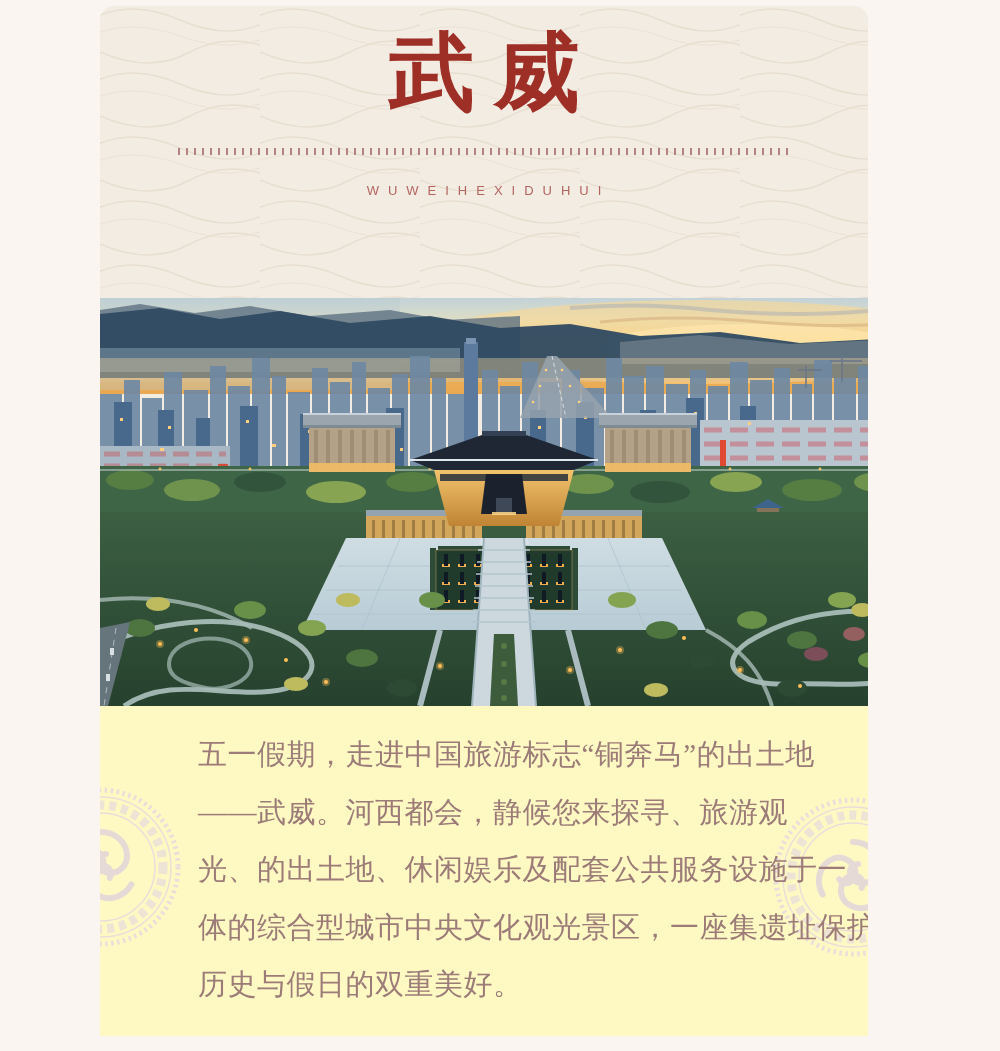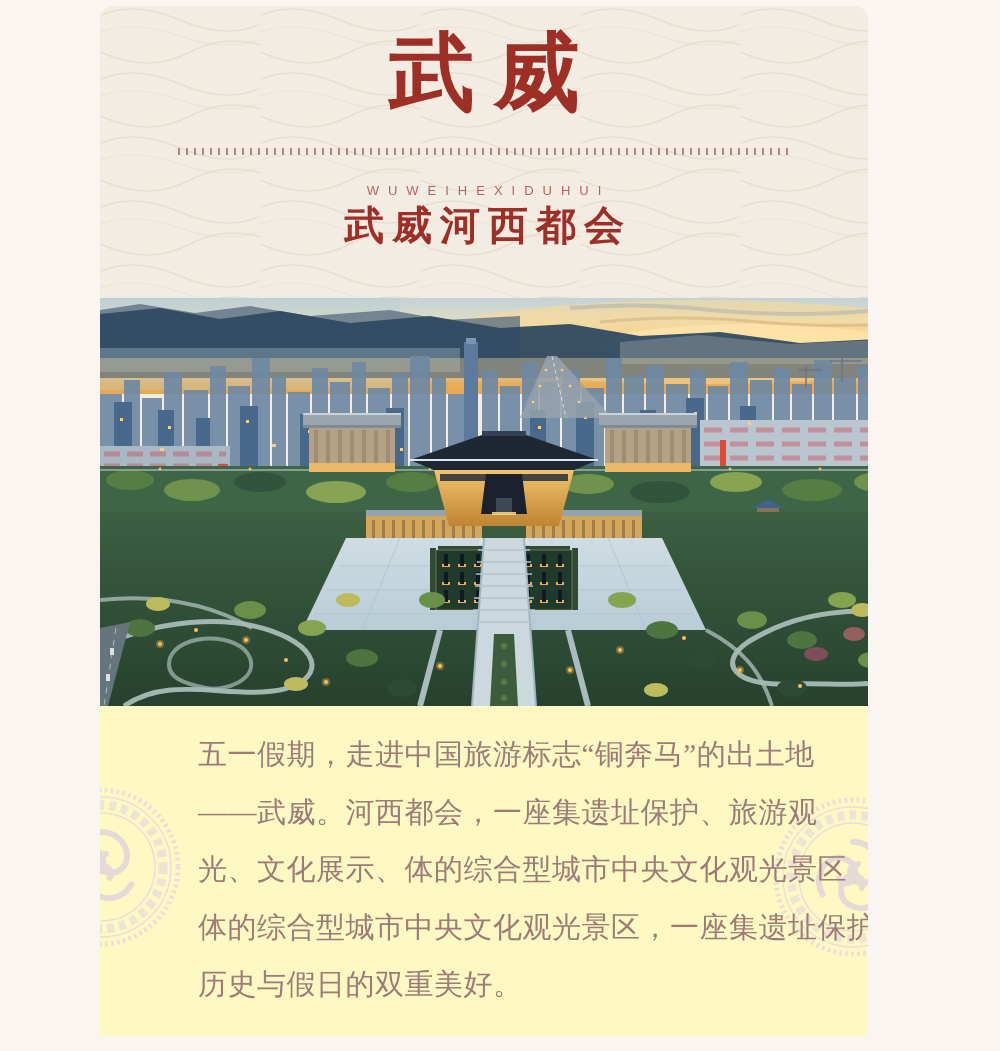--- a/index.html
+++ b/index.html
@@ -48,21 +48,20 @@
               <path d="M-10 30 Q 30 12 80 30 T 170 30" opacity="0.5"></path>
             </g>
           </pattern>
         </defs>
         <rect width="100%" height="100%" fill="url(#wv)"></rect>
       </svg>
       <div class="hdr-inner">
         <h1 class="title">武威</h1>
         <div class="divider"></div>
         <div class="latin">WUWEIHEXIDUHUI</div>
-        <h2 class="subtitle">武威河西都会</h2>
       </div>
     </div>
 
     <div class="photo">
       <svg viewBox="0 0 800 408" preserveAspectRatio="none" aria-hidden="true">
         <defs>
           <linearGradient id="sky" x1="0" y1="0" x2="0" y2="1">
             <stop offset="0" stop-color="#c2d2d8"></stop>
               <stop offset="0.22" stop-color="#ddddc6"></stop>
             <stop offset="0.45" stop-color="#f2d083"></stop>
@@ -421,21 +420,21 @@
         </defs>
       </svg>
       <svg class="ornament left" viewBox="0 0 170 170" aria-hidden="true">
         <use href="#medallion"></use>
       </svg>
       <svg class="ornament right" viewBox="0 0 170 170" aria-hidden="true">
         <use href="#medallion"></use>
       </svg>
       <div class="para">
         <div class="line">五一假期，走进中国旅游标志“铜奔马”的出土地</div>
-        <div class="line">——武威。河西都会，一座集遗址保护、旅游观</div>
-        <div class="line">光、文化展示、体的综合型城市中央文化观光景区</div>
+        <div class="line">——武威。河西都会，静候您来探寻、旅游观</div>
+        <div class="line">光、的出土地、休闲娱乐及配套公共服务设施于一</div>
         <div class="line">体的综合型城市中央文化观光景区，一座集遗址保护</div>
         <div class="line">历史与假日的双重美好。</div>
       </div>
     </div>
 
   </div>
 </div>
 
 </body></html>

